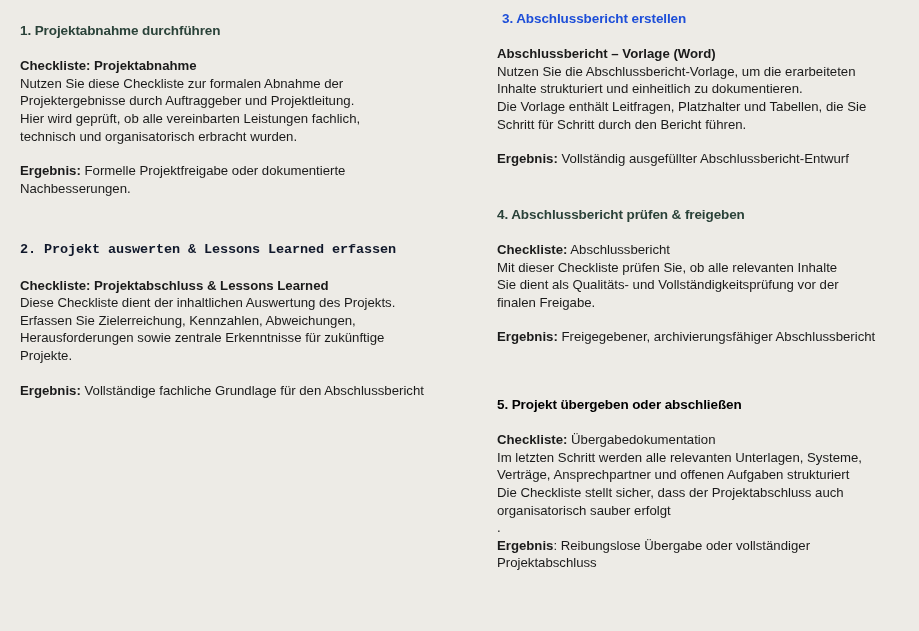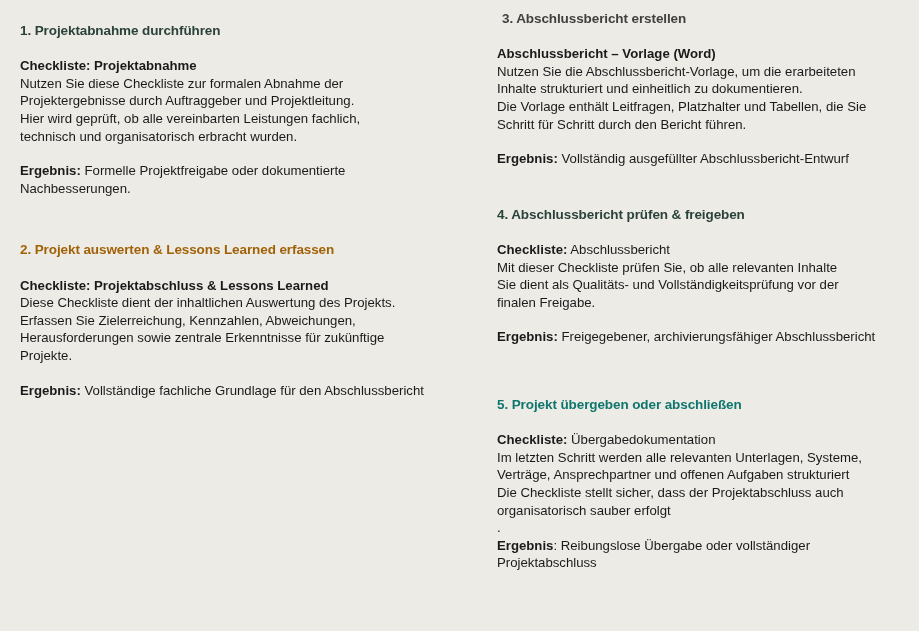--- a/index.html
+++ b/index.html
@@ -114,37 +114,37 @@
       <p class="block para">Projektergebnisse durch Auftraggeber und Projektleitung.</p>
       <p class="block para">Hier wird geprüft, ob alle vereinbarten Leistungen fachlich,</p>
       <p class="block para">technisch und organisatorisch erbracht wurden.</p>
       <div class="gap-body-result"></div>
       <p class="block para"><span class="lead">Ergebnis:</span><span> Formelle Projektfreigabe oder dokumentierte Nachbesserungen.</span></p>
     </div>
 
     <div class="gap-section"></div>
 
     <div class="section">
-      <p class="section-title" style="color: #a16207;">2. Projekt auswerten &amp; Lessons Learned erfassen</p>
+      <p class="section-title" style="color: #0f172a; font-family: Liberation Mono, monospace;">2. Projekt auswerten &amp; Lessons Learned erfassen</p>
       <div class="gap-title-body"></div>
       <p class="block para lead">Checkliste: Projektabschluss &amp; Lessons Learned</p>
       <p class="block para">Diese Checkliste dient der inhaltlichen Auswertung des Projekts.</p>
       <p class="block para">Erfassen Sie Zielerreichung, Kennzahlen, Abweichungen,</p>
       <p class="block para">Herausforderungen sowie zentrale Erkenntnisse für zukünftige</p>
       <p class="block para">Projekte.</p>
       <div class="gap-body-result"></div>
       <p class="block para"><span class="lead">Ergebnis:</span><span> Vollständige fachliche Grundlage für den Abschlussbericht</span></p>
     </div>
 
   </div>
 
   <div class="column column-right">
 
     <div class="section">
-      <p class="section-title indented" style="color: #404040;">3. Abschlussbericht erstellen</p>
+      <p class="section-title indented" style="color: #1d4ed8;">3. Abschlussbericht erstellen</p>
       <div class="gap-title-body"></div>
       <p class="block para lead">Abschlussbericht – Vorlage (Word)</p>
       <p class="block para">Nutzen Sie die Abschlussbericht-Vorlage, um die erarbeiteten</p>
       <p class="block para">Inhalte strukturiert und einheitlich zu dokumentieren.</p>
       <p class="block para">Die Vorlage enthält Leitfragen, Platzhalter und Tabellen, die Sie</p>
       <p class="block para">Schritt für Schritt durch den Bericht führen.</p>
       <div class="gap-body-result"></div>
       <p class="block para"><span class="lead">Ergebnis:</span><span> Vollständig ausgefüllter Abschlussbericht-Entwurf</span></p>
     </div>
 
@@ -157,21 +157,21 @@
       <p class="block para">Mit dieser Checkliste prüfen Sie, ob alle relevanten Inhalte</p>
       <p class="block para">Sie dient als Qualitäts- und Vollständigkeitsprüfung vor der</p>
       <p class="block para">finalen Freigabe.</p>
       <div class="gap-body-result"></div>
       <p class="block para"><span class="lead">Ergebnis:</span><span> Freigegebener, archivierungsfähiger Abschlussbericht</span></p>
     </div>
 
     <div class="gap-section-lg"></div>
 
     <div class="section">
-      <p class="section-title" style="color: #0f766e;">5. Projekt übergeben oder abschließen</p>
+      <p class="section-title" style="color: #000000;">5. Projekt übergeben oder abschließen</p>
       <div class="gap-title-body"></div>
       <p class="block para"><span class="lead">Checkliste:</span><span> Übergabedokumentation</span></p>
       <p class="block para">Im letzten Schritt werden alle relevanten Unterlagen, Systeme,</p>
       <p class="block para">Verträge, Ansprechpartner und offenen Aufgaben strukturiert</p>
       <p class="block para">Die Checkliste stellt sicher, dass der Projektabschluss auch</p>
       <p class="block para">organisatorisch sauber erfolgt</p>
       <p class="stray-dot">.</p>
       <p class="block para"><span class="lead">Ergebnis</span><span>: Reibungslose Übergabe oder vollständiger Projektabschluss</span></p>
     </div>
 

